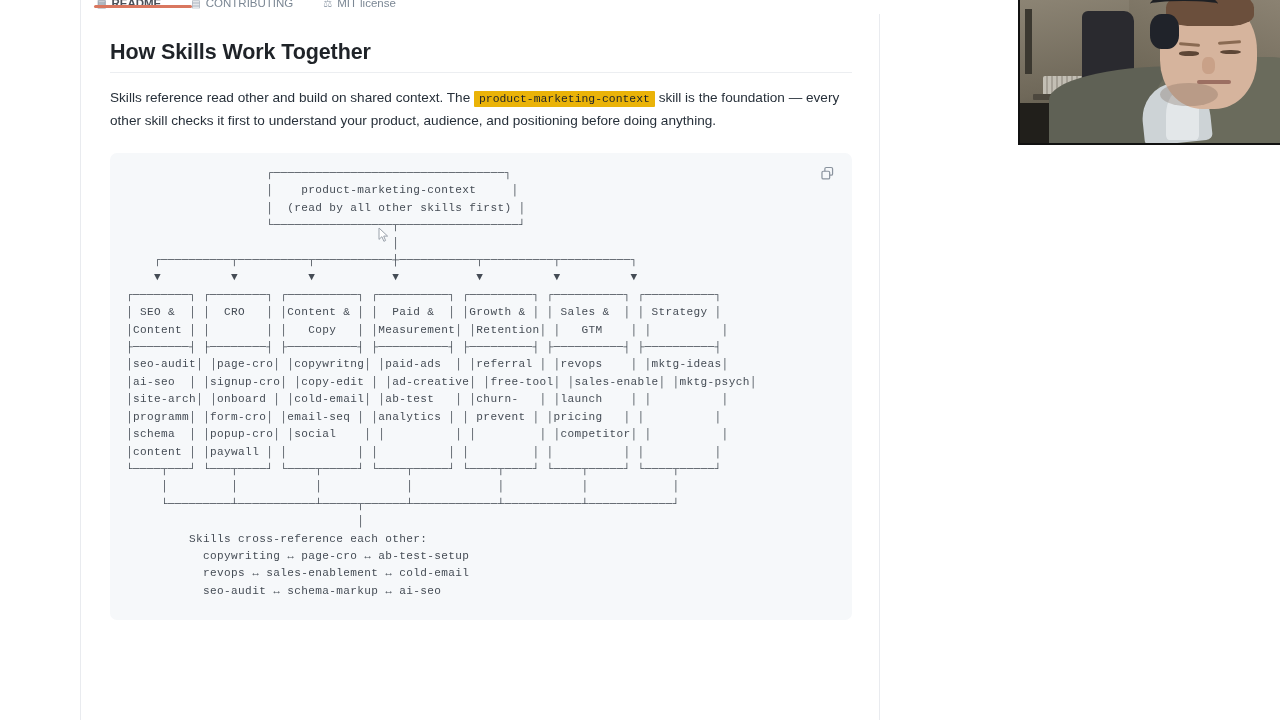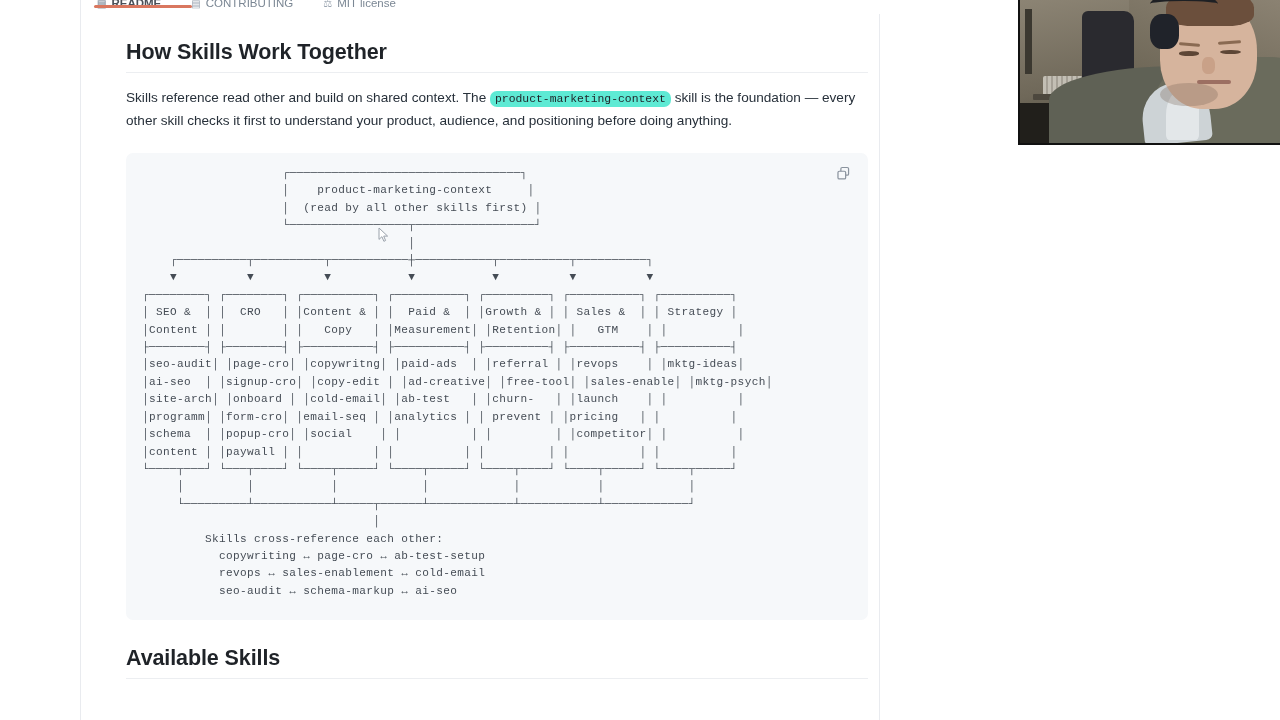--- a/index.html
+++ b/index.html
@@ -74,21 +74,21 @@
     align-items: flex-end;
     color: #9aa4b0;
     font-size: 11px;
     overflow: hidden;
   }
   .tabs-right span { display: block; padding-bottom: 6px; }
 
   
   .content {
     position: absolute;
-    left: 16px; top: 14px;
+    left: 0; top: 14px;
     width: 800px;
     padding: 0 29px;
   }
 
   h2.section {
     font-size: 21.5px;
     font-weight: bold;
     color: #1f2328;
     letter-spacing: -0.1px;
     padding-top: 26px;
@@ -100,24 +100,24 @@
     font-size: 13.6px;
     line-height: 21px;
     color: #27303a;
     padding-top: 14px;
   }
   p.body.tight { padding-top: 19px; }
 
   code.inline {
     font-family: "Liberation Mono", "DejaVu Sans Mono", monospace;
     font-size: 11.4px;
-    background: #5eead4;
+    background: #eab308;
     color: #1f2328;
     padding: 2px 5px;
-    border-radius: 7px;
+    border-radius: 1px;
     white-space: nowrap;
   }
   strong { font-weight: bold; color: #1f2328; }
 
   
   .codeblock {
     position: relative;
     margin-top: 22px;
     background: #f6f8fa;
     border-radius: 7px;
@@ -275,21 +275,20 @@
      │         │           │            │            │           │            │
      └─────────┴───────────┴─────┬──────┴────────────┴───────────┴────────────┘
                                  │
          Skills cross-reference each other:
            copywriting ↔ page-cro ↔ ab-test-setup
            revops ↔ sales-enablement ↔ cold-email
            seo-audit ↔ schema-markup ↔ ai-seo</pre>
       </div>
 
 
-      <h2 class="section">Available Skills</h2>
 
     </div>
   </div>
 
   <div class="cursor">
     <svg width="12" height="16" viewBox="0 0 12 16">
       <path d="M1 1 L1 12.4 L3.9 9.7 L5.9 14.3 L7.6 13.5 L5.7 9.1 L9.6 9.1 Z" fill="#ffffff" stroke="#9aa2ab" stroke-width="1"></path>
     </svg>
   </div>
 

